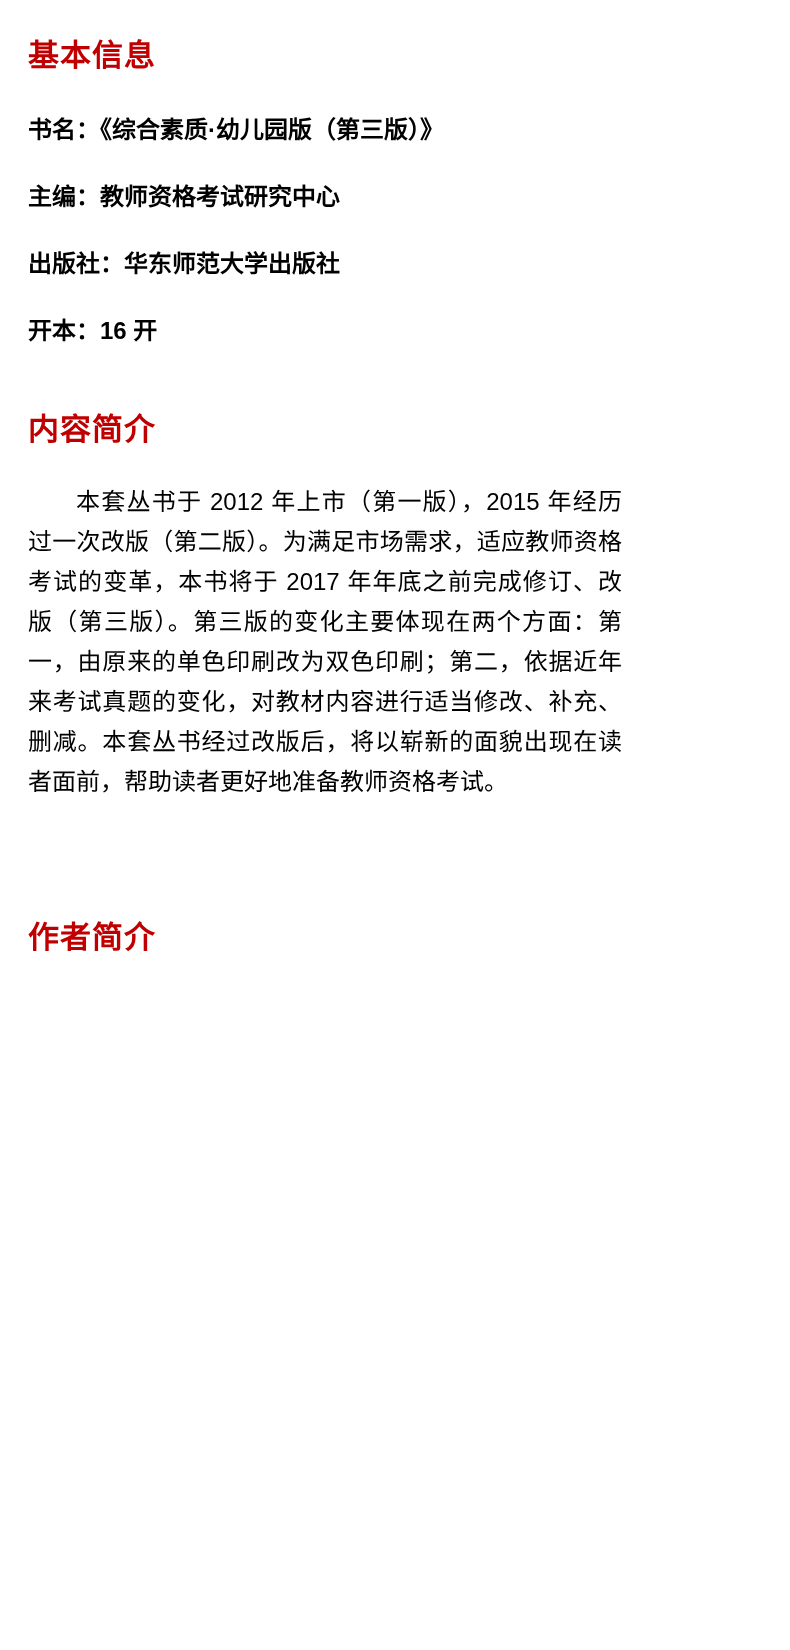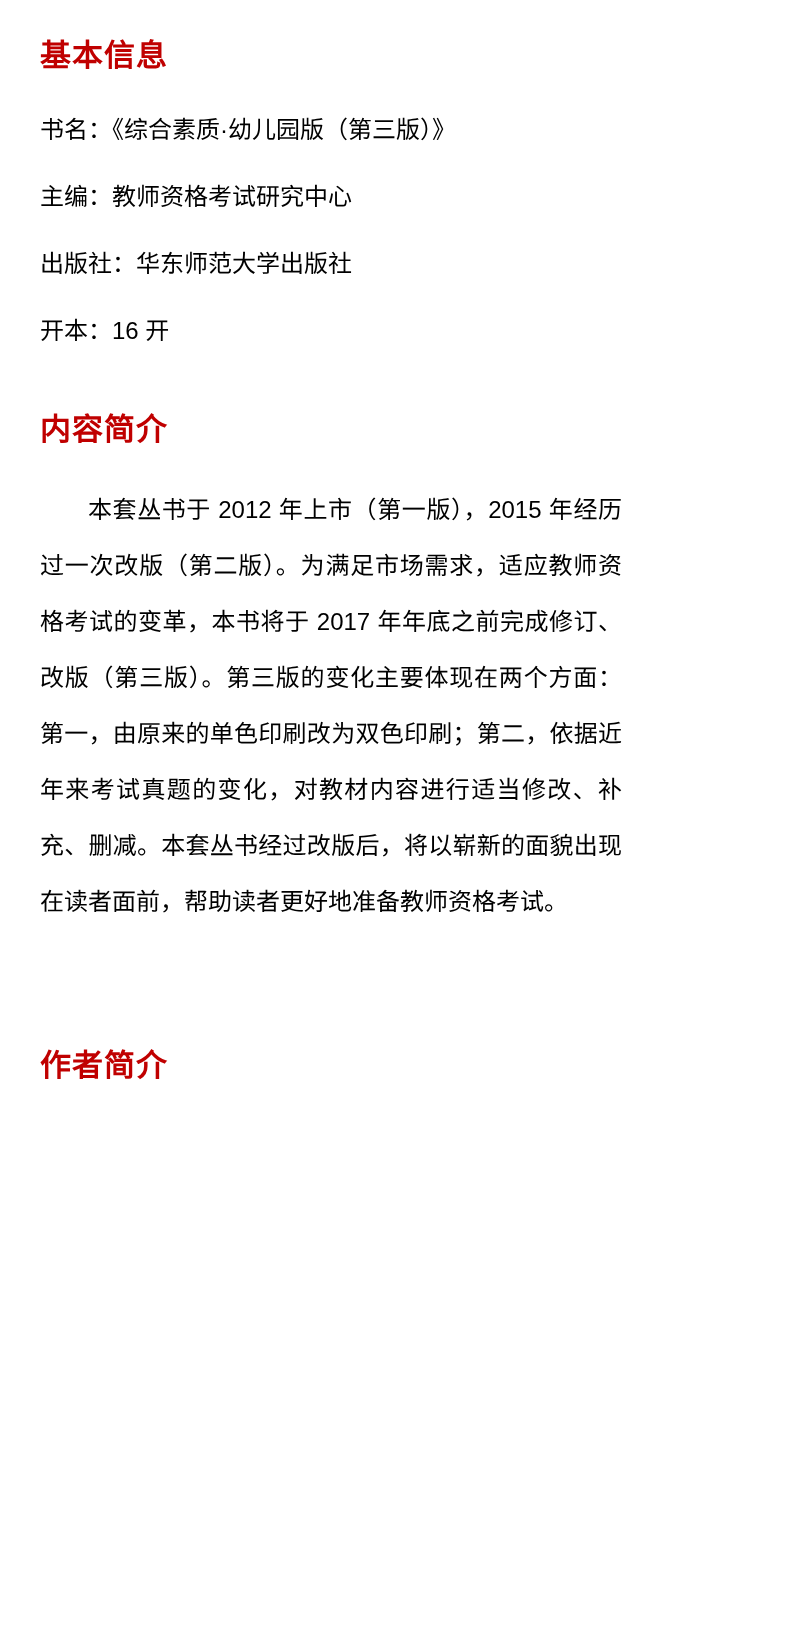--- a/index.html
+++ b/index.html
@@ -10,43 +10,44 @@
   }
   body {
     width: 790px;
     min-height: 1650px;
     color: #000000;
     font-family: "Liberation Sans", "DejaVu Sans", sans-serif;
   }
   .page {
     width: 656px;
     min-height: 1650px;
-    padding: 36px 28px 40px 40px;
+    padding: 36px 28px 40px 28px;
   }
   .section-heading {
     margin: 0;
     color: var(--accent, #c00000);
     font-size: 31px;
     font-weight: 700;
     line-height: 40px;
     letter-spacing: 1px;
   }
   .heading-content { margin-top: 46px; }
   .heading-author  { margin-top: 116px; }
   .info-list { margin-top: 20px; }
   .info-line {
     margin: 0;
     font-size: 24px;
     line-height: 67px;
     white-space: nowrap;
+    font-weight: bold;
   }
   .para {
     margin: 32px 6px 0 0;
     font-size: 24px;
-    line-height: 56px;
+    line-height: 40px;
     text-indent: 2em;
     text-align: justify;
     word-break: break-word;
   }
 </style>
 </head>
 <body style="background: rgb(255, 255, 255); color: rgb(0, 0, 0);">
 
 <div class="page">
 

